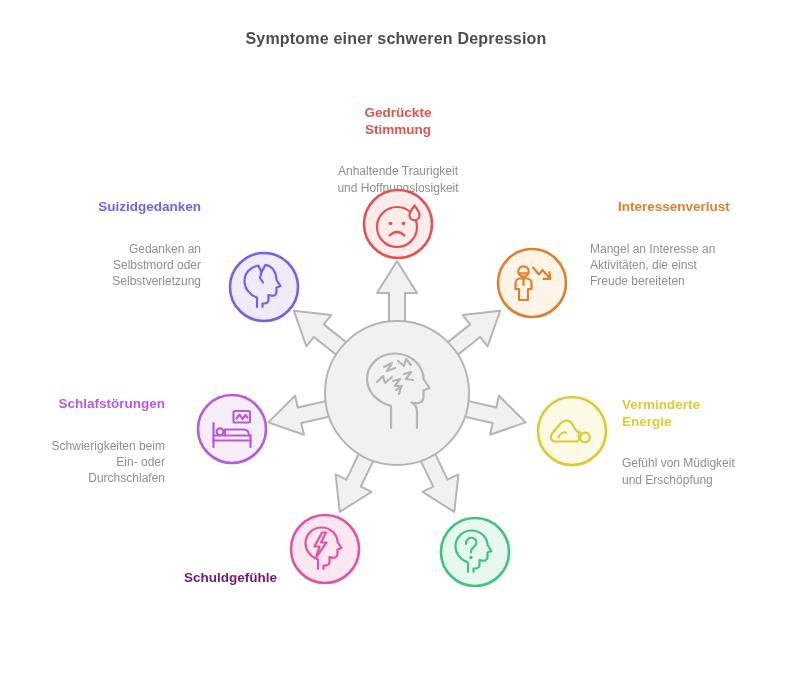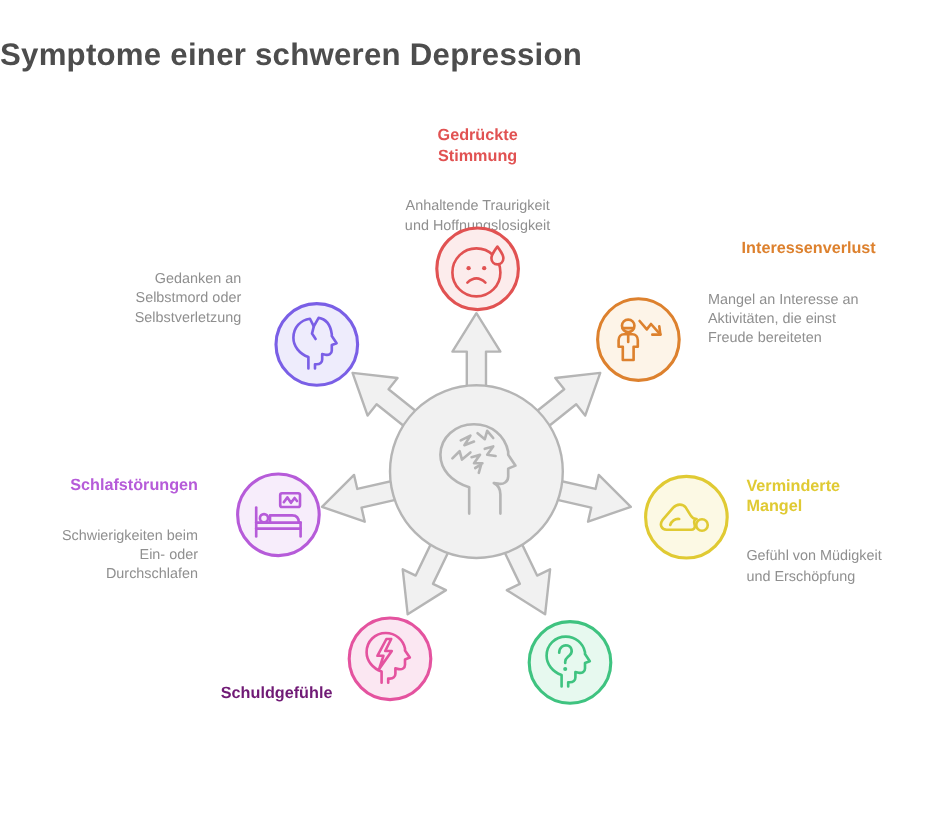--- a/index.html
+++ b/index.html
@@ -1,22 +1,22 @@
 <!DOCTYPE html>
 <html><head>
 <meta charset="utf-8">
 <style>
   html,body{margin:0;padding:0;background:#ffffff;}
   .canvas{
     position:relative;width:792px;height:678px;background:#ffffff;overflow:hidden;
     font-family:"Liberation Sans", sans-serif;
   }
   .page-title{
-    position:absolute;left:0;top:30px;width:792px;
-    font-size:26px;font-weight:bold;color:#4d4d4d;letter-spacing:.2px;
+    position:absolute;left:0;top:30px;width:792px;text-align:center;
+    font-size:16px;font-weight:bold;color:#4d4d4d;letter-spacing:.2px;
   }
   .node-text{position:absolute;}
   .node-label{font-size:13.5px;font-weight:bold;line-height:1.24;white-space:pre-line;}
   .node-desc{font-size:12px;line-height:1.35;color:#8f8f8f;white-space:pre-line;margin-top:25px;}
   .node-icon{position:absolute;}
   .icon-bg{stroke-width:2.6;}
   .glyph{stroke-width:2.2;stroke-linecap:round;stroke-linejoin:round;fill:none;}
   .hub{position:absolute;left:247px;top:243px;}
   .hub-arrows{stroke-width:2;stroke-linejoin:round;}
   .hub-head{stroke-width:2.2;stroke-linecap:round;stroke-linejoin:round;fill:none;}
@@ -96,21 +96,21 @@
       <path d="M 25 55 L 25 44 L 21.5 44 L 21.5 38.5 C 21.5 35.5 23.5 33.5 26 33.5 L 33 33.5 C 35.5 33.5 37.5 35.5 37.5 38.5 L 37.5 44 L 34 44 L 34 55 Z"></path>
       <path d="M 29.5 33.5 L 29.5 40"></path>
       <path d="M 39 22.5 L 45 29.5 L 48.5 25 L 56 33.5"></path>
       <path d="M 56.3 33.8 L 55.4 27"></path>
       <path d="M 56.3 33.8 L 49.6 33.9"></path>
     </g>
   </svg>
 
   <div class="node-text t3">
     <div class="node-label" style="color: rgb(224, 202, 51);">Verminderte
-Mangel</div>
+Energie</div>
     <div class="node-desc">Gefühl von Müdigkeit
 und Erschöpfung</div>
   </div>
   <svg class="node-icon i3" width="76" height="76" viewBox="0 0 76 76">
     <circle class="icon-bg" cx="38" cy="38" r="34" fill="#fcf9e4" style="stroke: rgb(224, 202, 51);"></circle>
     <g class="glyph" style="stroke: rgb(224, 202, 51);">
       <path d="M 21.5 48.5 C 17 48.5 15.5 44 18 40.5 L 27 30 C 30 26.8 35 26.5 37.5 30 L 41.5 36.5 C 42.5 38.2 44.5 39.5 46.5 39.5 C 45 39.8 44.2 41.2 44.6 43 L 45 45 C 45.3 47 44 48.5 42 48.5 L 21.5 48.5 Z"></path>
       <path d="M 24.5 44.5 C 25.5 41.5 28.5 39 32 39.5"></path>
       <circle cx="51" cy="44.5" r="4.8" fill="none"></circle>
     </g>
@@ -150,20 +150,21 @@
       <path d="M 19.5 32 L 19.5 56"></path>
       <path d="M 56.5 44.5 L 56.5 56"></path>
       <path d="M 19.5 44.5 L 56.5 44.5"></path>
       <path d="M 19.5 49.5 L 56.5 49.5"></path>
       <path d="M 31 44.5 L 31 38.5 L 49.5 38.5 C 53 38.5 55 40.5 55 44.5"></path>
       <circle cx="26" cy="40.8" r="3.4" fill="none"></circle>
     </g>
   </svg>
 
   <div class="node-text t7">
+    <div class="node-label" style="color: rgb(122, 95, 230);">Suizidgedanken</div>
     <div class="node-desc">Gedanken an
 Selbstmord oder
 Selbstverletzung</div>
   </div>
   <svg class="node-icon i7" width="76" height="76" viewBox="0 0 76 76">
     <circle class="icon-bg" cx="38" cy="38" r="34" fill="#eeecfc" style="stroke: rgb(122, 95, 230);"></circle>
     <g class="glyph" style="stroke: rgb(122, 95, 230);">
       <path d="M 31 58 L 31 48.5 C 23.5 46 18.5 39.5 18.5 32.5 C 18.5 24.2 24.3 17.6 32.3 16.6 L 35.5 23 L 39.5 15.9 C 45.2 16.8 49.4 21.6 50.5 29.5 L 50.5 31 L 54.5 37 L 50.5 38.5 L 50.5 43 C 50.5 45.8 48 47.2 45.2 46.6 L 42.5 46 L 42.5 50.5 C 42.5 53 40.5 54.5 38 54.5 L 36.5 54.5 L 36.5 58"></path>
       <path d="M 35.5 23 L 34 29 L 37 33.5"></path>
     </g>

